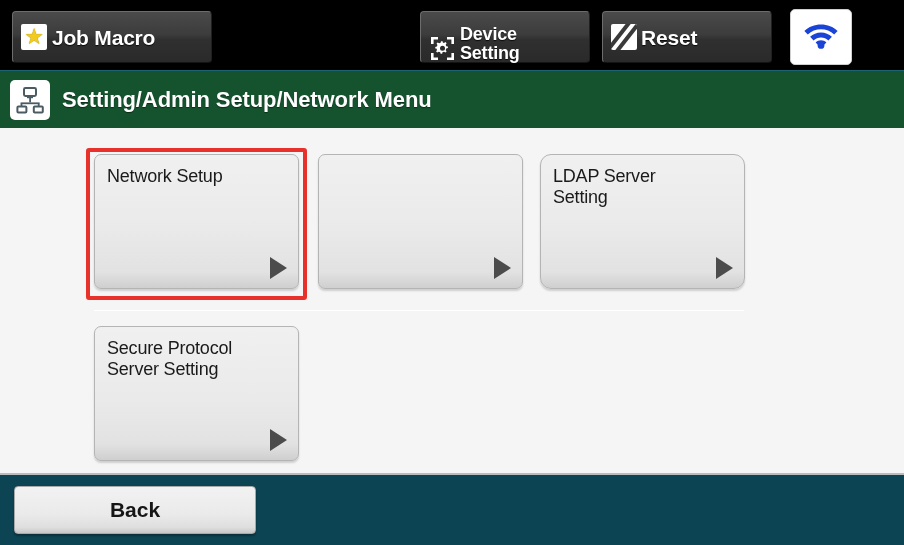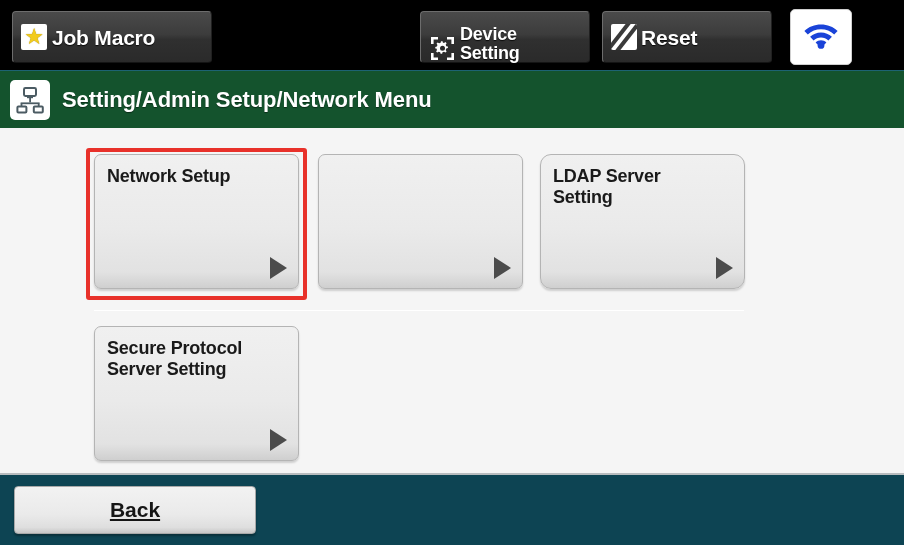--- a/index.html
+++ b/index.html
@@ -156,21 +156,21 @@
     width: 205px;
     height: 135px;
     background: linear-gradient(to bottom, #f0f0f0 0%, #eaeaea 55%, #e2e2e2 88%, #cfcfcf 100%);
     border: 1px solid #b4b4b4;
     border-radius: 7px;
     box-shadow: 0 2px 2px rgba(0,0,0,.16);
     padding: 11px 10px 0 12px;
   }
   .tile .tlabel {
     font-size: 18px;
-    font-weight: bold;
+    font-weight: normal;
     color: #1a1a1a;
     line-height: 1.17;
     letter-spacing: -0.2px;
     white-space: pre-line;
   }
   .tile .arrow {
     position: absolute;
     right: 11px; bottom: 9px;
     width: 0; height: 0;
     border-top: 11px solid transparent;
@@ -213,21 +213,20 @@
     left: 14px; top: 11px;
     width: 242px; height: 48px;
     background: linear-gradient(to bottom, #f2f2f2 0%, #eaeaea 60%, #dedede 88%, #c7c7c7 100%);
     border: 1px solid #a8a8a8;
     border-radius: 4px;
     display: flex; align-items: center; justify-content: center;
     color: #151515;
     font-size: 21px;
     font-weight: bold;
     box-shadow: 0 2px 2px rgba(0,0,0,.3);
-    text-decoration: underline;
   }
 </style>
 </head>
 <body>
 
 <div id="screen">
 
   <div class="toolbar">
 
     <div class="tb-btn" id="btn-job-macro">

